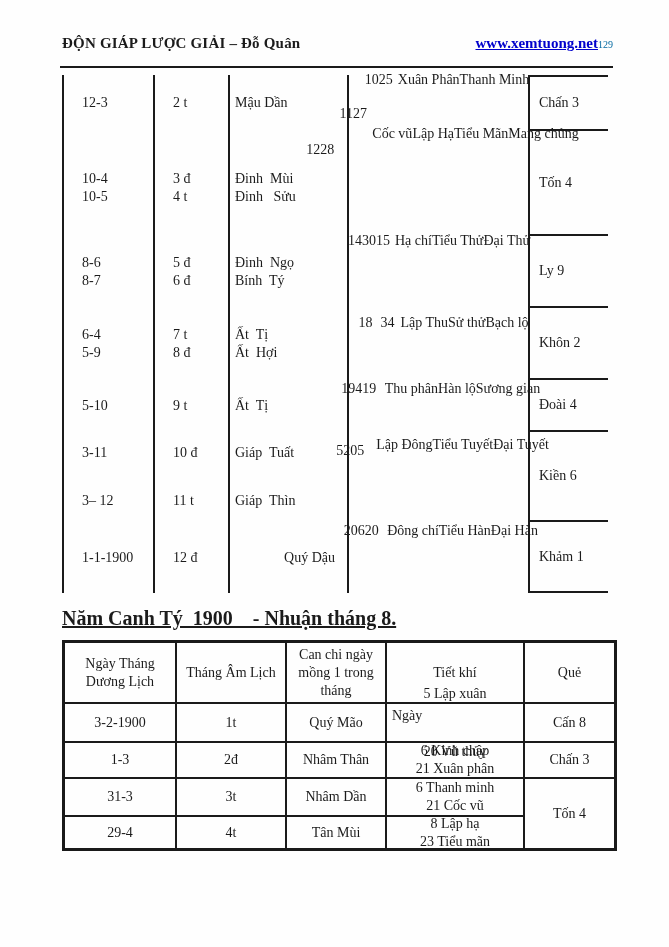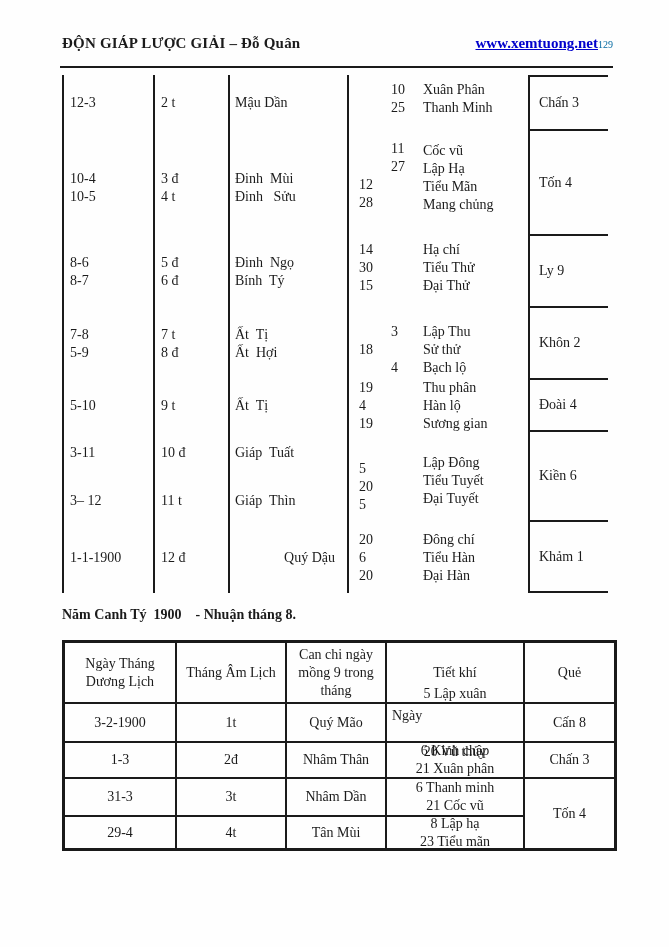--- a/index.html
+++ b/index.html
@@ -16,38 +16,38 @@
   
   .t1{position:absolute;left:62px;top:75px;display:flex;align-items:flex-start;}
   .tcol{box-sizing:border-box;}
   .c1{width:91px;border-left:2px solid #1a1a1a;}
   .c2{width:75px;border-left:2px solid #1a1a1a;}
   .c3{width:119px;border-left:2px solid #1a1a1a;}
   .c4{width:181px;border-left:2px solid #1a1a1a;}
   .c5{width:80px;}
   .g{box-sizing:border-box;display:flex;flex-direction:column;justify-content:center;}
   .g0{height:56px}.g1{height:105px}.g2{height:72px}.g3{height:72px}.g4{height:52px}.g5{height:90px}.g6{height:71px}
-  .c1 .g,.c2 .g{padding-left:6px;}
+  .c1 .g,.c2 .g{padding-left:6px;margin-left:12px;}
   .c3 .g{padding-left:5px;}
   .ln{line-height:18px;min-height:18px;white-space:pre;}
   .cols{flex-direction:row;align-items:stretch;padding:0;}
-  .sub{display:flex;flex-direction:column;justify-content:center;}
+  .sub{display:flex;flex-direction:row;justify-content:center;}
   .sn1{width:34px;padding-left:10px;box-sizing:border-box;}
   .sn2{width:34px;padding-left:8px;box-sizing:border-box;}
   .stx{flex:1;padding-left:6px;}
   .gap30{row-gap:30px;}
   .ra{align-items:flex-end;padding-right:12px;}
   .d4{transform:translateY(4px)}.d6{transform:translateY(6px)}.d10{transform:translateY(10px)}
   .u4{transform:translateY(-4px)}.u6{transform:translateY(-6px)}.u26{transform:translateY(-26px)}
   .qbox{box-sizing:border-box;border-left:2px solid #1a1a1a;border-bottom:2px solid #1a1a1a;
         display:flex;flex-direction:row;align-items:center;justify-content:flex-start;padding-left:9px;}
   .qbox.first{border-top:2px solid #1a1a1a;}
 
   
-  .sec-title{position:absolute;left:62px;top:607px;font-size:14px;font-weight:bold;white-space:pre;}
+  .sec-title{position:absolute;left:62px;top:607px;font-size:20px;font-weight:bold;white-space:pre;text-decoration:underline;}
 
   
   .t2{position:absolute;left:62px;top:640px;display:grid;
       grid-template-columns:110px 110px 100px 138px 91px;
       grid-template-rows:59px 39px 36px 38px 33px;
       border:3px solid #1a1a1a;}
   .t2c{box-sizing:border-box;display:flex;flex-direction:column;align-items:center;justify-content:center;
        text-align:center;line-height:18px;}
   .bl{border-left:2px solid #1a1a1a;}
   .bt{border-top:2px solid #1a1a1a;}
@@ -74,21 +74,21 @@
         </div>
       <div class="g g1 d4">
           <div class="ln">10-4</div>
           <div class="ln">10-5</div>
         </div>
       <div class="g g2">
           <div class="ln">8-6</div>
           <div class="ln">8-7</div>
         </div>
       <div class="g g3">
-          <div class="ln">7-8</div>
+          <div class="ln">6-4</div>
           <div class="ln">5-9</div>
         </div>
       <div class="g g4">
           <div class="ln">5-10</div>
         </div>
       <div class="g g5 gap30">
           <div class="ln">3-11</div>
           <div class="ln">3– 12</div>
         </div>
       <div class="g g6">
@@ -282,21 +282,21 @@
 
     <div class="t2c">
         <div class="ln">Ngày Tháng</div>
         <div class="ln">Dương Lịch</div>
       </div>
     <div class="t2c bl">
         <div class="ln">Tháng Âm Lịch</div>
       </div>
     <div class="t2c bl">
         <div class="ln">Can chi ngày</div>
-        <div class="ln">mồng 9 trong</div>
+        <div class="ln">mồng 1 trong</div>
         <div class="ln">tháng</div>
       </div>
     <div class="t2c bl">
         <div class="ln">Tiết khí</div>
       </div>
     <div class="t2c bl">
         <div class="ln">Quẻ</div>
       </div>
 
     <div class="t2c bt">

